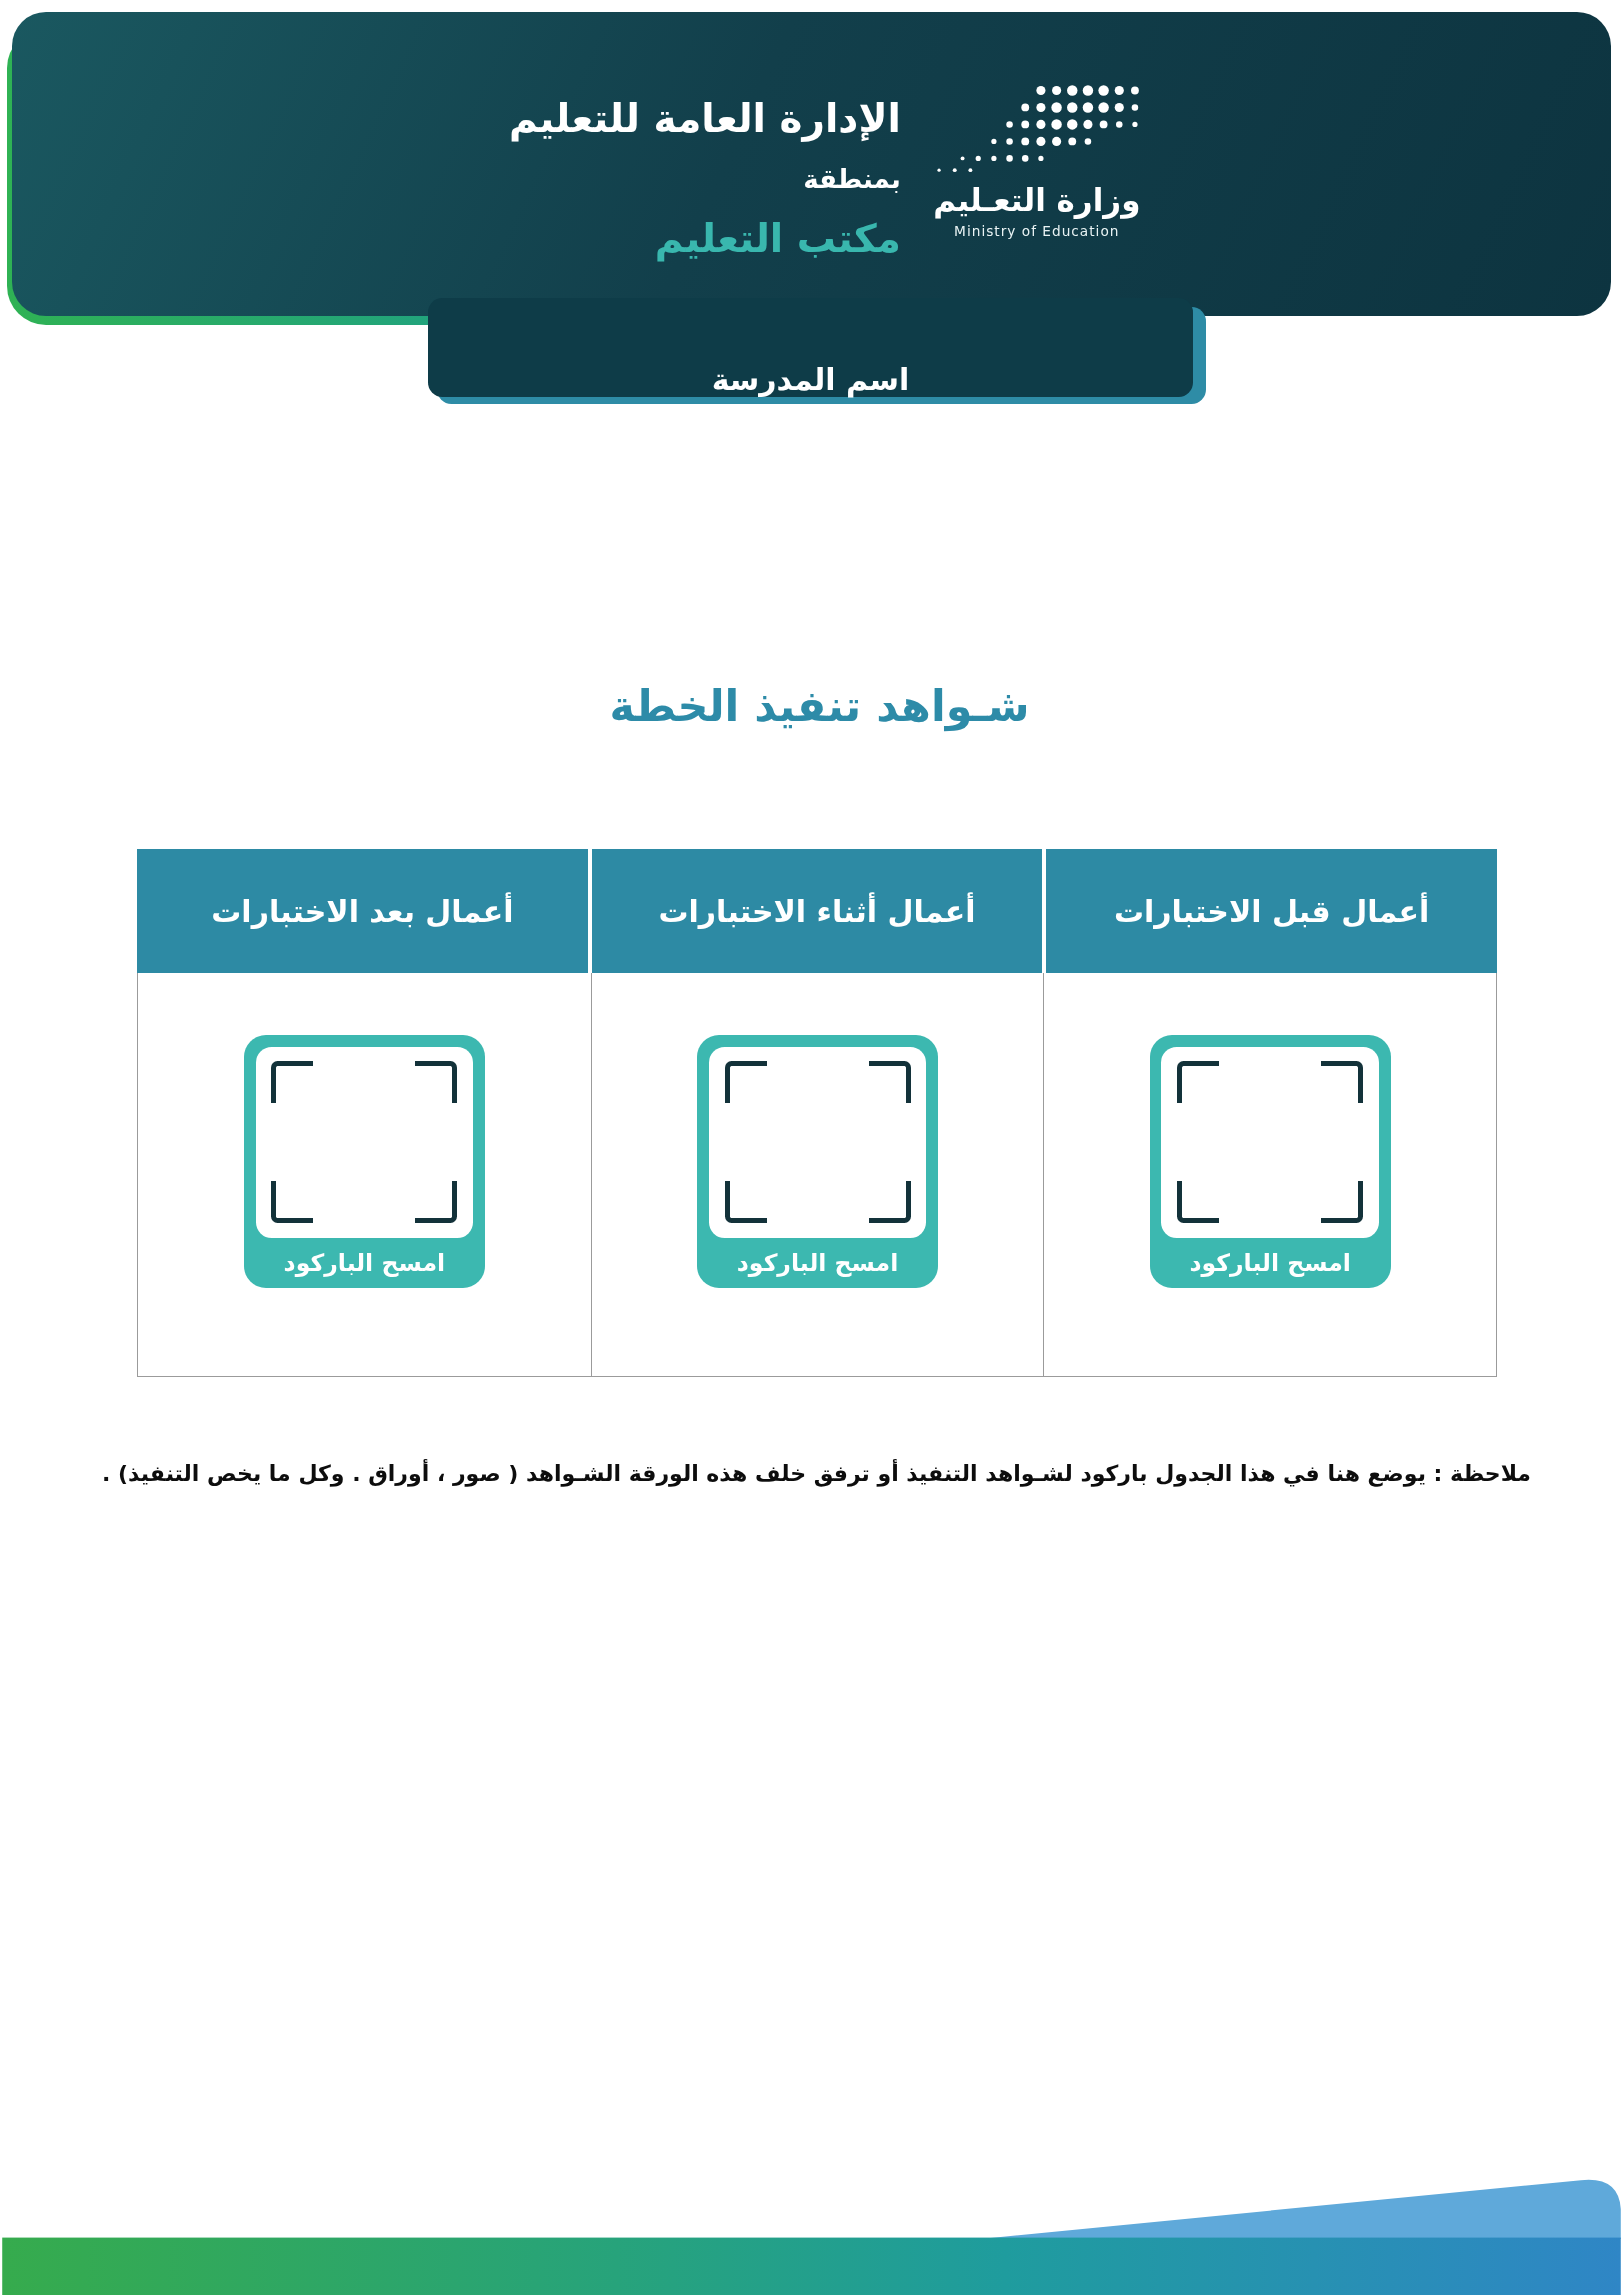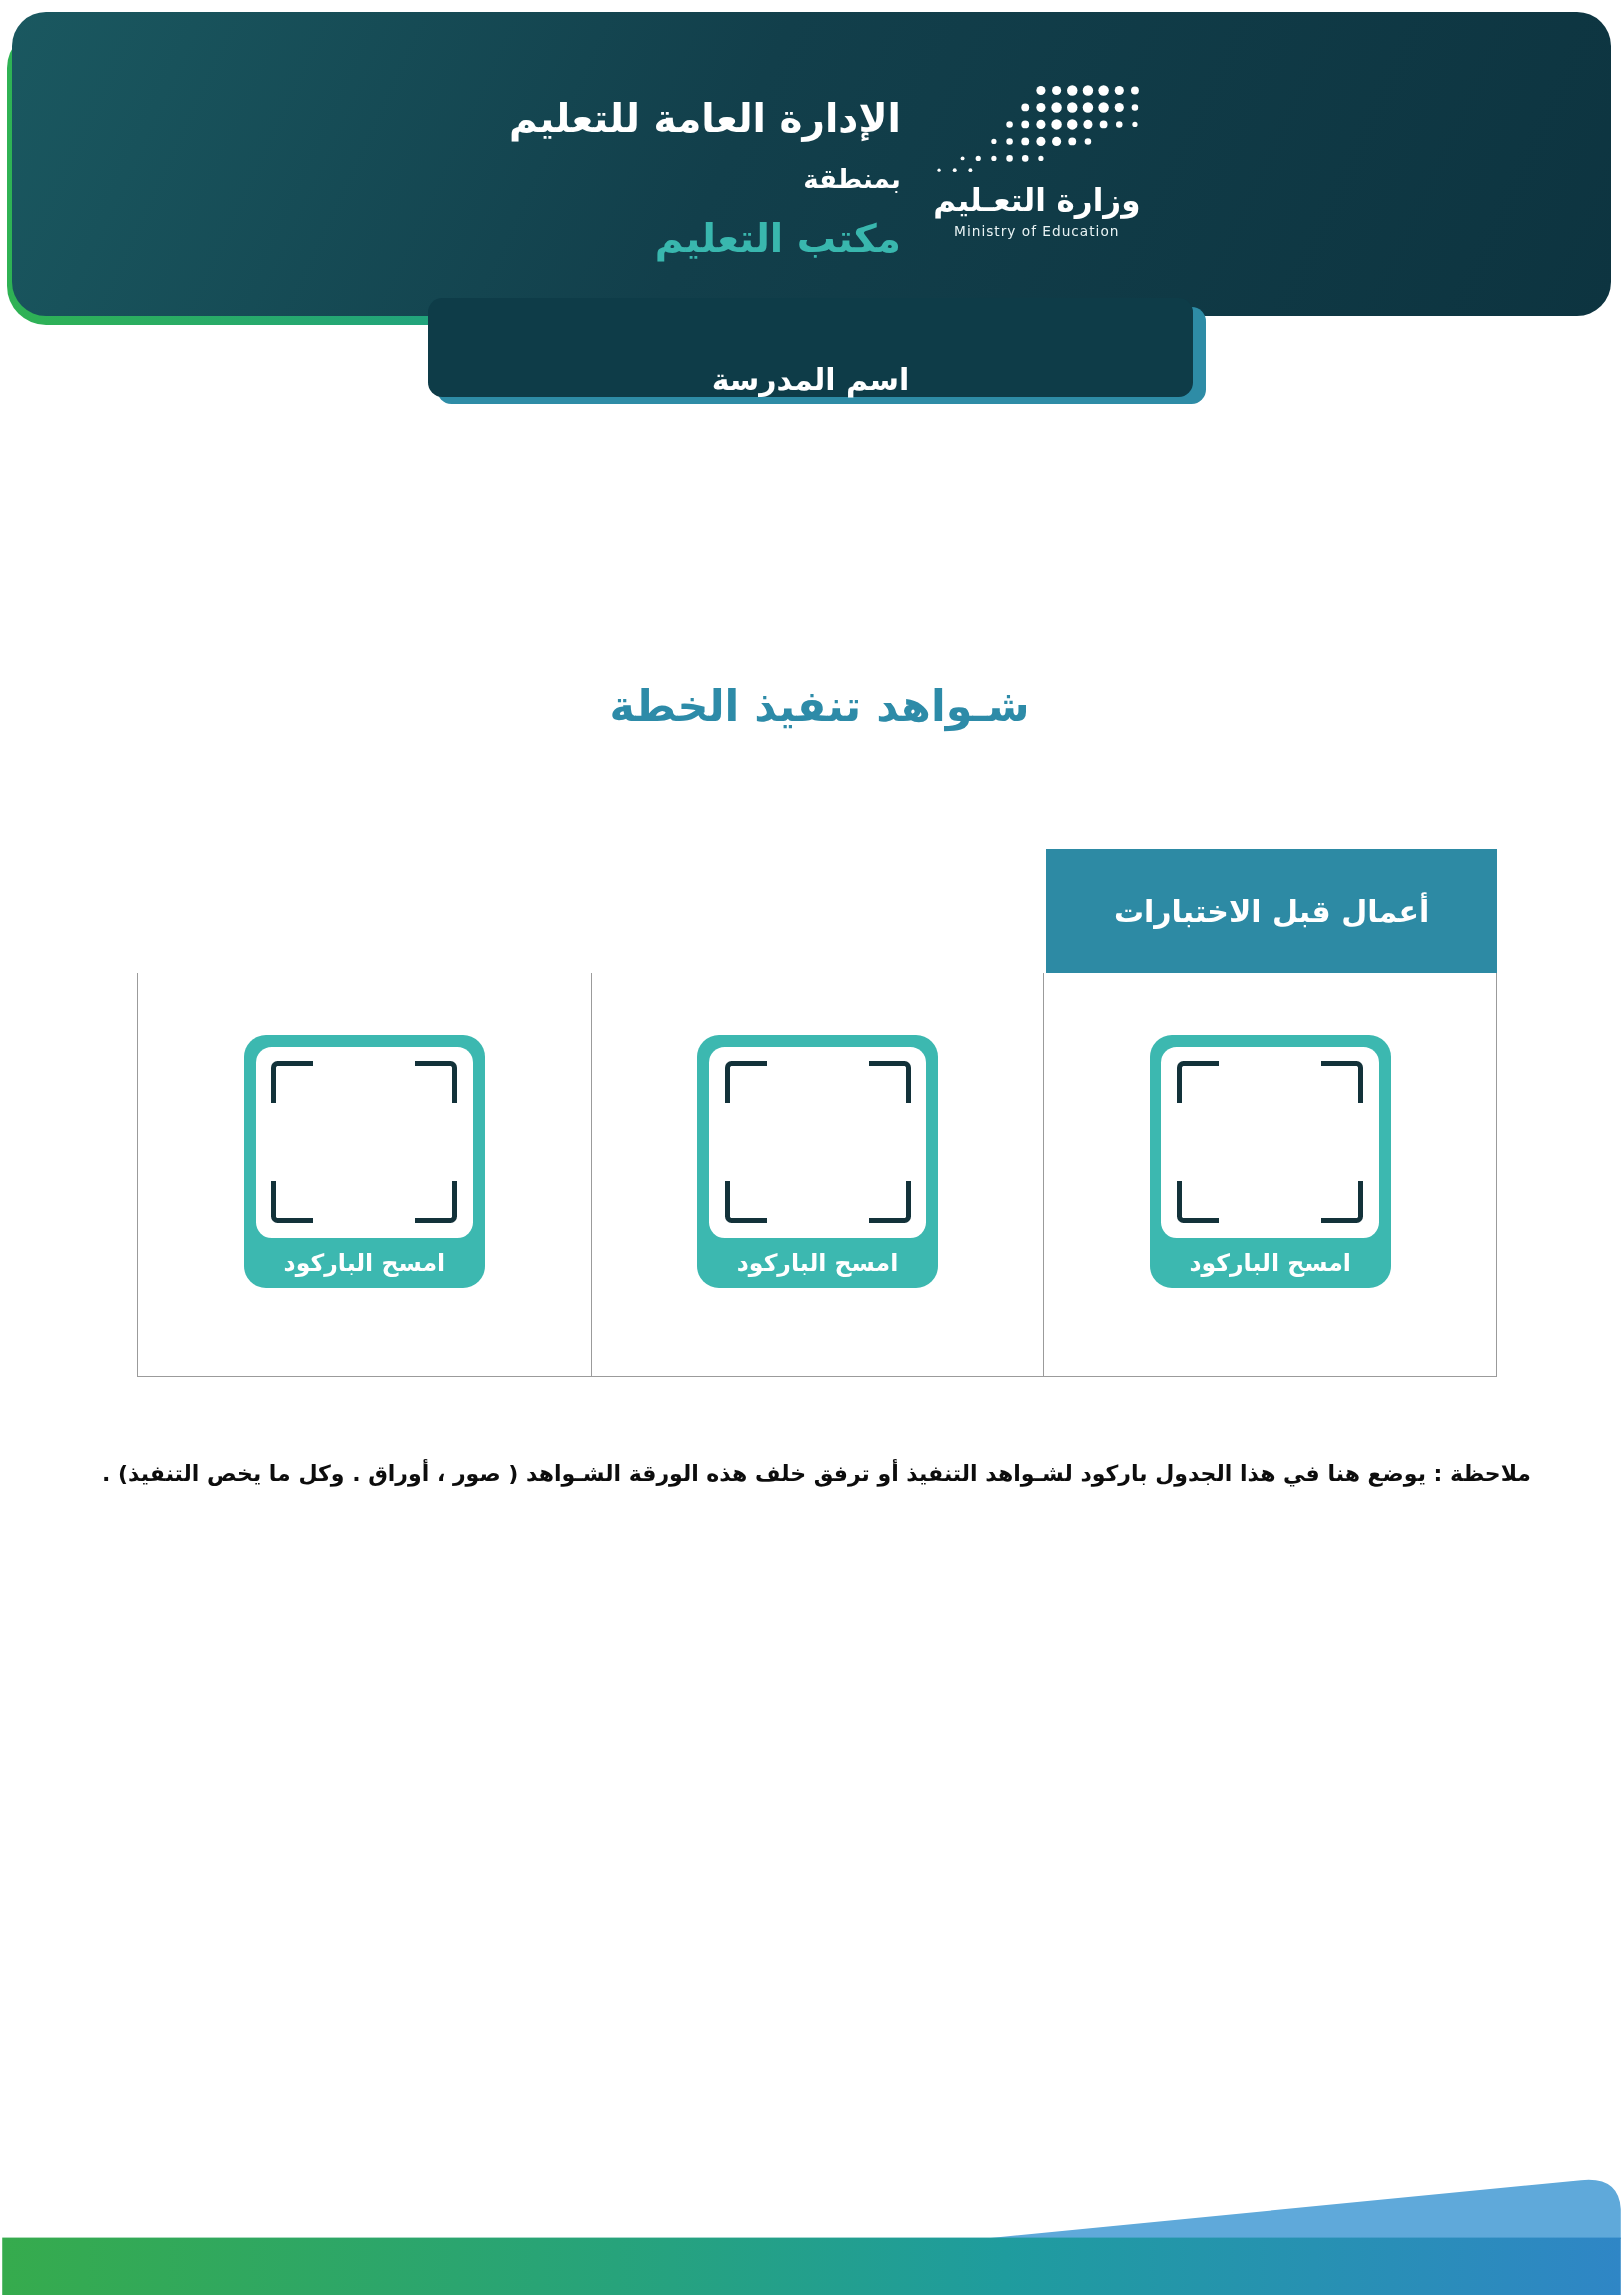--- a/index.html
+++ b/index.html
@@ -145,20 +145,22 @@
   <div class="school-accent"></div>
   <div class="school-bar">
     <span dir="rtl">اسم المدرسة</span>
   </div>
 
   <h1 class="title" dir="rtl">شـواهد تنفيذ الخطة</h1>
 
   <div class="table">
     <div class="thead">
       <div class="th">أعمال قبل الاختبارات</div>
+      <div class="th">أعمال أثناء الاختبارات</div>
+      <div class="th">أعمال بعد الاختبارات</div>
     </div>
     <div class="tbody">
 
       <div class="td">
         <div class="qr">
           <div class="qr-frame">
             <i class="c tl"></i>
             <i class="c tr"></i>
             <i class="c bl"></i>
             <i class="c br"></i>

